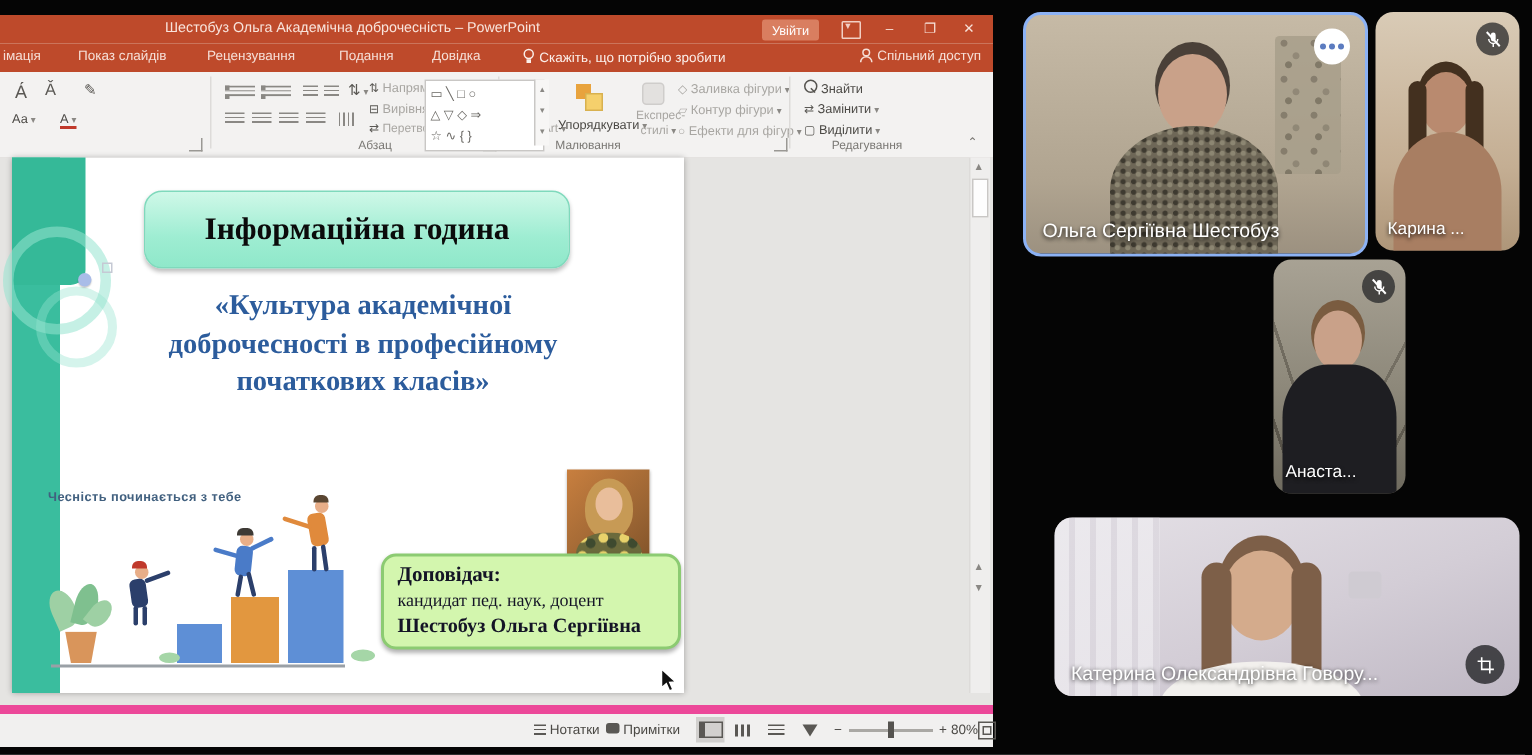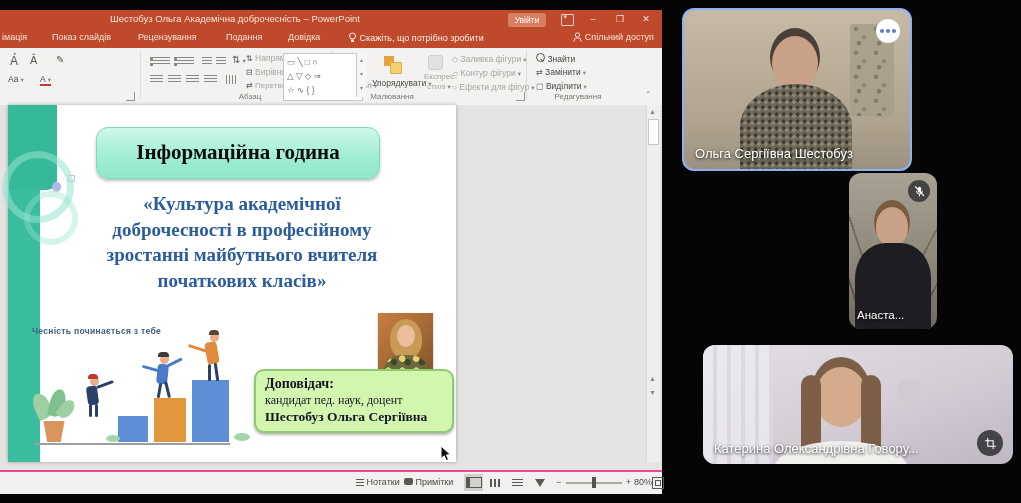--- a/index.html
+++ b/index.html
@@ -89,21 +89,21 @@
       background:radial-gradient(circle at 30% 30%,#E8D26B 3px,transparent 3.5px),
                  radial-gradient(circle at 70% 60%,#3E4A2F 3px,transparent 3.5px),#6B6A3C;background-size:14px 12px;}
   .speaker-box{left:246px;top:264px;width:200px;height:64px;background:#D3F6AE;border:2px solid #8CCB72;
       border-radius:10px;box-shadow:0 2px 3px rgba(0,0,0,.3);padding:5px 9px;box-sizing:border-box;
       font-family:"Liberation Serif",serif;color:#141426;}
   .sp1{font-weight:bold;font-size:14px;}
   .sp2{font-size:12px;margin-top:1px;}
   .sp3{font-weight:bold;font-size:13.5px;margin-top:1px;}
 
   
-  .statusbar{left:0;top:460px;width:662px;height:22px;background:#F1F0EF;border-top:2px solid #ec4899;
+  .statusbar{left:0;top:460px;width:662px;height:22px;background:#F1F0EF;border-top:6px solid #ec4899;
              font-size:9px;color:#4B4945;}
   .sb{top:5px;white-space:nowrap;}
   .viewbtn{top:2px;width:19px;height:17px;text-align:center;line-height:17px;font-size:9px;color:#5A5854;}
   .viewbtn.active{background:#D2D0CE;}
   .vic{display:inline-block;width:11px;height:9px;border:1px solid #5A5854;vertical-align:middle;}
   .vic.norm{border-left-width:4px;}
   .vic.grid{background:repeating-linear-gradient(90deg,#5A5854 0 2px,transparent 2px 4px);border:none;height:8px;}
   .vic.read{background:repeating-linear-gradient(#5A5854 0 1px,transparent 1px 3px);border:none;height:8px;}
   .vic.show{border:none;width:0;height:0;border-left:5px solid transparent;border-right:5px solid transparent;border-top:8px solid #5A5854;}
   .zoomtrack{top:10px;width:56px;height:2px;background:#AAA8A4;}
@@ -231,21 +231,20 @@
         <div class="a bluedot"></div>
         <div class="a tinysq"></div>
 
         <div class="a slide-title-box">
           <div class="slide-title">Інформаційна година</div>
         </div>
 
         <div class="a subtitle">
           <div>«Культура академічної</div>
           <div>доброчесності в професійному</div>
-          <div>зростанні майбутнього вчителя</div>
           <div>початкових класів»</div>
         </div>
 
         <div class="a tagline">Чесність починається з тебе</div>
 
         <div class="a illus">
           <div class="a ground"></div>
           <div class="a pot"></div>
           <div class="a leaf" style="left:8px;top:74px;width:16px;height:26px;transform:rotate(-24deg);"></div>
           <div class="a leaf" style="left:24px;top:70px;width:15px;height:28px;transform:rotate(14deg);background:#7FC08F;"></div>
@@ -326,20 +325,35 @@
         radial-gradient(circle at 25% 30%,#3E3A30 1.5px,transparent 2px),
         radial-gradient(circle at 70% 60%,#8C8672 1.5px,transparent 2px),#6E6757;background-size:7px 7px;"></div>
     <div class="menudots">
         <i></i>
         <i></i>
         <i></i>
       </div>
     <div class="tile-name">Ольга Сергіївна Шестобуз</div>
   </div>
 
+  <div class="a tile" style="left:917px;top:8px;width:96px;height:159px;background:linear-gradient(180deg,#D9CBB6,#C4AE93 65%,#AE9679);">
+    <div class="sil-head" style="left:30px;top:40px;width:34px;height:42px;background:#B98A6F;box-shadow:0 -5px 0 2px #43301F;"></div>
+    <div class="a" style="left:22px;top:46px;width:12px;height:70px;background:#43301F;border-radius:8px;"></div>
+    <div class="a" style="left:60px;top:46px;width:12px;height:70px;background:#43301F;border-radius:8px;"></div>
+    <div class="sil-sh" style="left:12px;top:80px;width:72px;height:80px;background:#A87E62;"></div>
+    <div class="micoff">
+      <svg width="13" height="13" viewBox="0 0 24 24">
+          <rect x="9" y="3" width="6" height="11" rx="3" fill="#fff"></rect>
+          <path d="M6.5 11a5.5 5.5 0 0 0 11 0" stroke="#fff" stroke-width="1.8" fill="none"></path>
+          <line x1="12" y1="17" x2="12" y2="21" stroke="#fff" stroke-width="1.8"></line>
+          <line x1="4" y1="2.5" x2="20" y2="20" stroke="#fff" stroke-width="2.4"></line>
+        </svg>
+    </div>
+    <div class="tile-name sm">Карина ...</div>
+  </div>
 
 
   <div class="a tile" style="left:849px;top:173px;width:88px;height:156px;background:linear-gradient(180deg,#A8A294,#8D887A 55%,#6E6A5E);">
     <div class="branches"></div>
     <div class="sil-head" style="left:27px;top:34px;width:32px;height:40px;background:#C9A189;box-shadow:0 -5px 0 2px #7A5C40;"></div>
     <div class="sil-sh" style="left:6px;top:70px;width:76px;height:88px;background:#1E1E22;border-radius:40% 40% 0 0;"></div>
     <div class="micoff">
       <svg width="13" height="13" viewBox="0 0 24 24">
           <rect x="9" y="3" width="6" height="11" rx="3" fill="#fff"></rect>
           <path d="M6.5 11a5.5 5.5 0 0 0 11 0" stroke="#fff" stroke-width="1.8" fill="none"></path>

